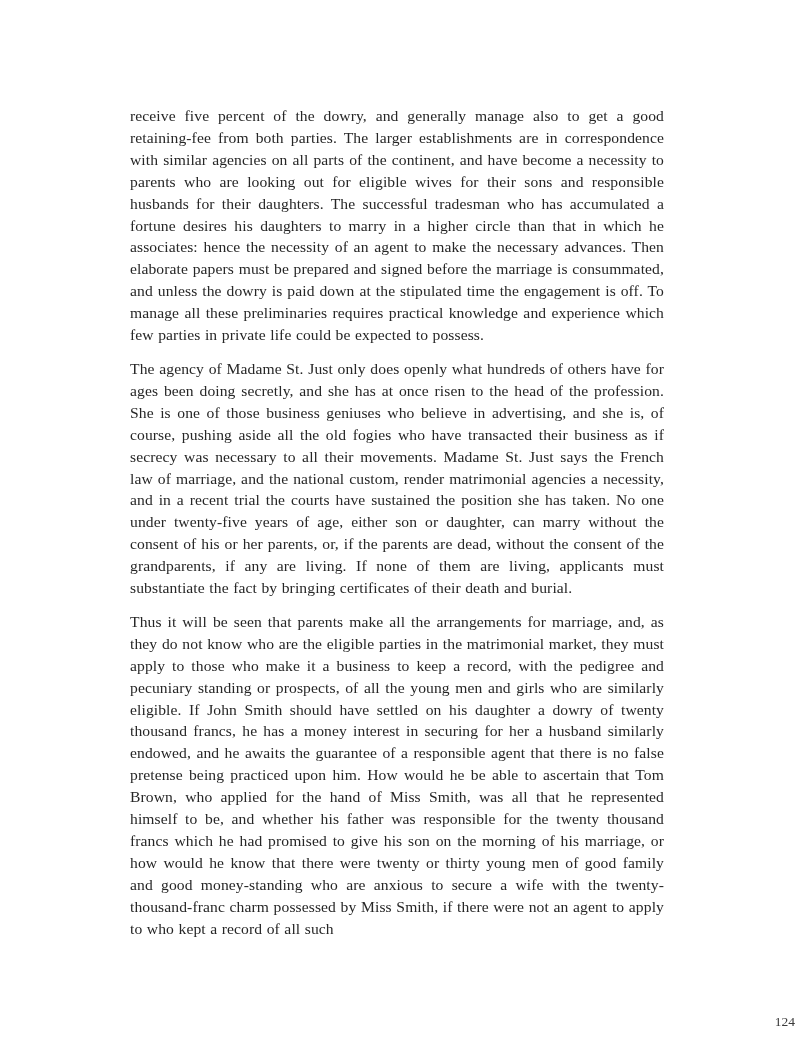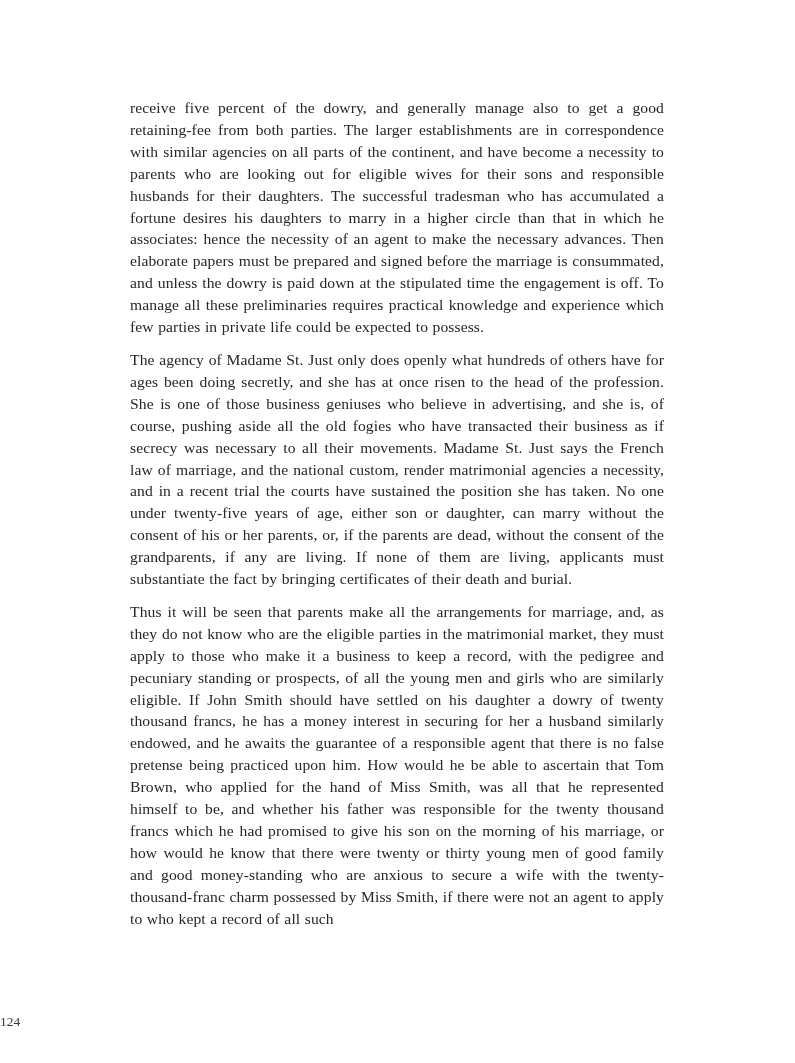--- a/index.html
+++ b/index.html
@@ -22,37 +22,37 @@
     background: #ffffff;
     overflow: hidden;
   }
   .text-block {
     position: absolute;
     left: 130px;
     top: 93px;
     width: 534px;
   }
   .para {
-    margin: 4px 0 11px 0;
+    margin: 12px 0 11px 0;
     font-size: 15.6px;
     line-height: 21.9px;
     text-align: justify;
     text-justify: inter-word;
     letter-spacing: 0.1px;
     word-spacing: 0.5px;
   }
   .para:last-child {
     margin-bottom: 0;
   }
   .page-number {
     position: absolute;
     left: 0;
     right: 0;
     top: 1014px;
-    text-align: left;
+    text-align: right;
     font-size: 13.5px;
     color: #3a3a3a;
   }
 </style>
 </head>
 <body>
 
 <div class="page">
   <div class="text-block">
     <p class="para">receive five percent of the dowry, and generally manage also to get a good retaining-fee from both parties. The larger establishments are in correspondence with similar agencies on all parts of the continent, and have become a necessity to parents who are looking out for eligible wives for their sons and responsible husbands for their daughters. The successful tradesman who has accumulated a fortune desires his daughters to marry in a higher circle than that in which he associates: hence the necessity of an agent to make the necessary advances. Then elaborate papers must be prepared and signed before the marriage is consummated, and unless the dowry is paid down at the stipulated time the engagement is off. To manage all these preliminaries requires practical knowledge and experience which few parties in private life could be expected to possess.</p>

